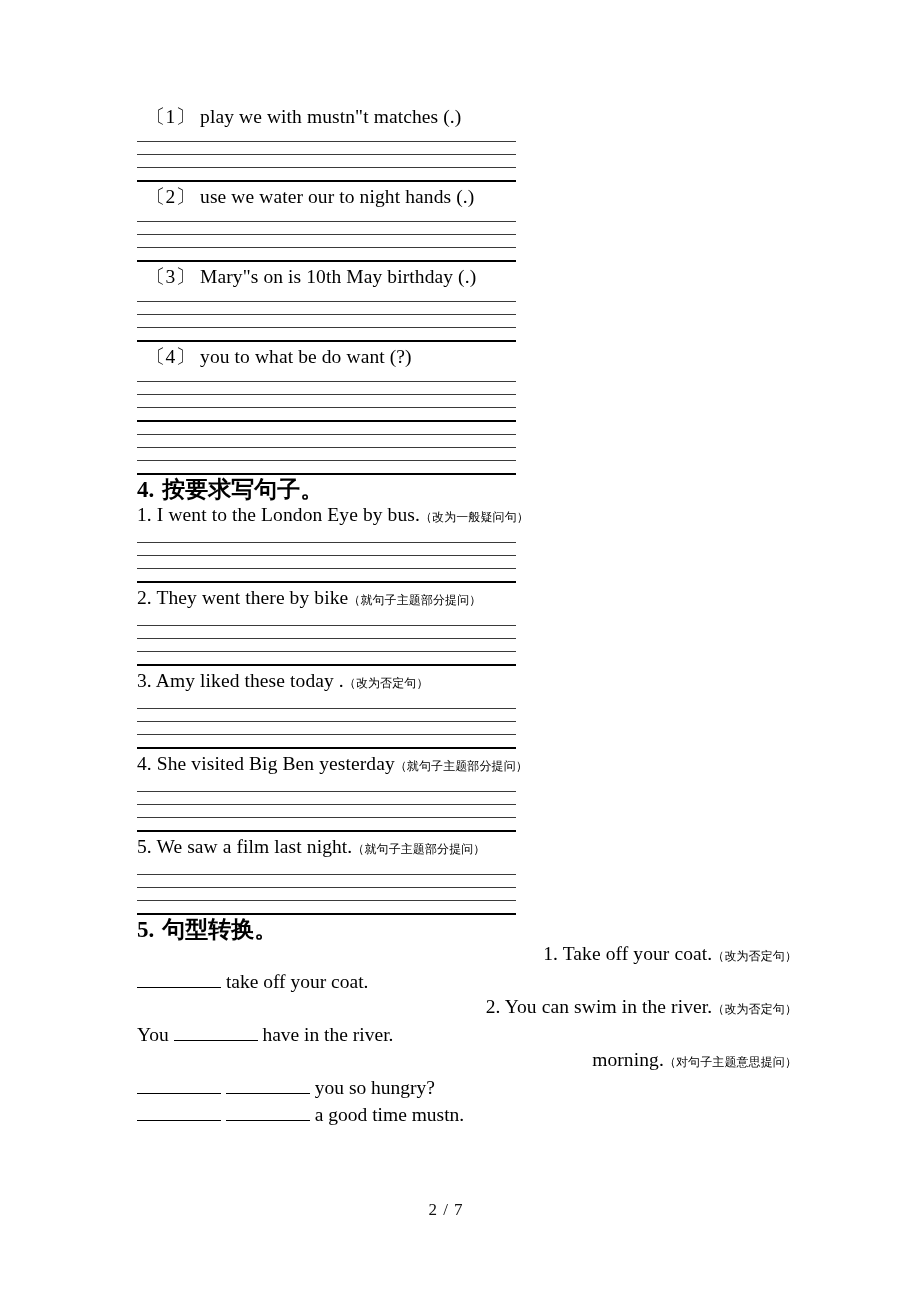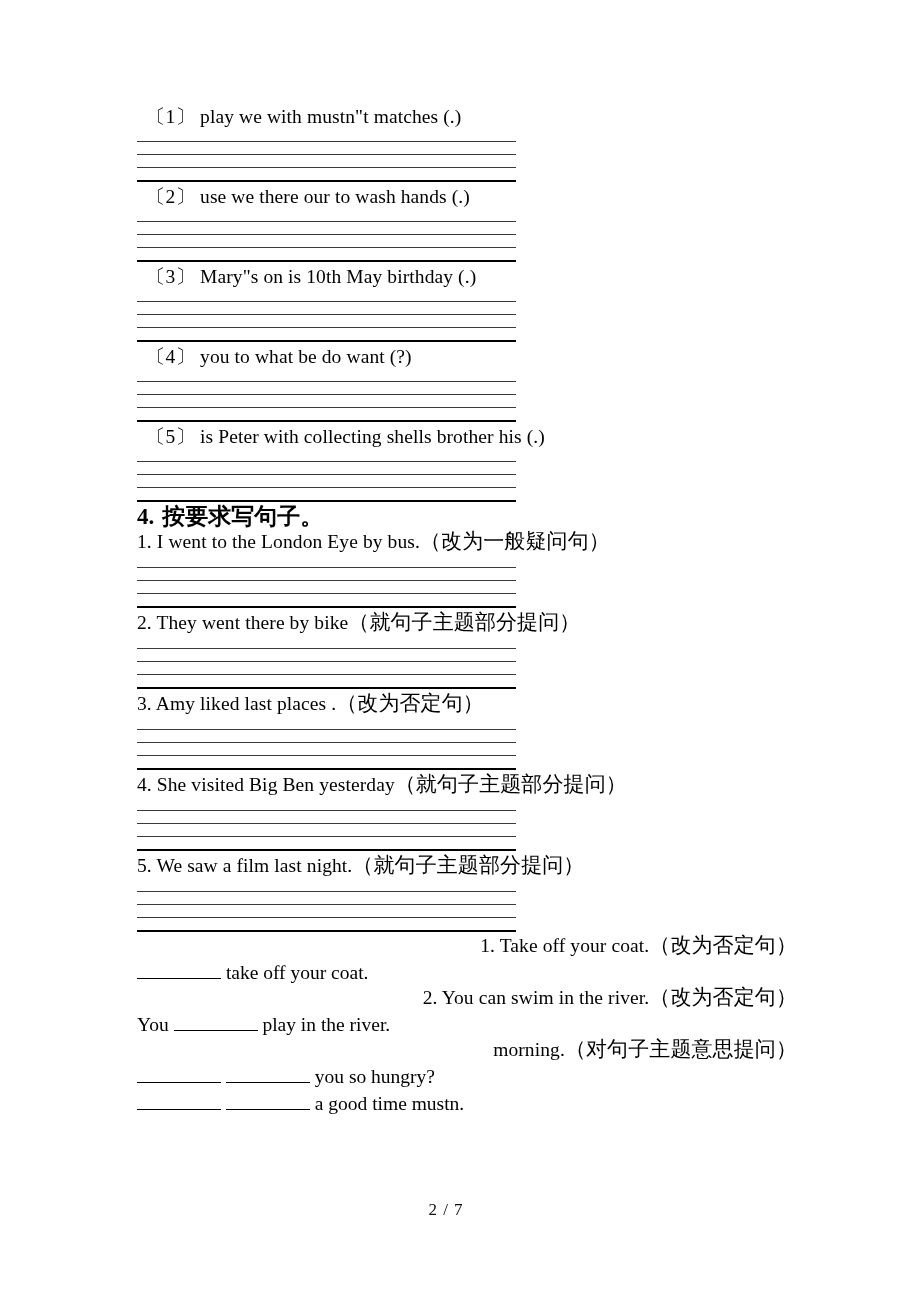--- a/index.html
+++ b/index.html
@@ -31,21 +31,21 @@
   
   .qline {
     font-size: 19.5px;
     line-height: 25px;
     white-space: nowrap;
     letter-spacing: 0.1px;
   }
 
   .bracket-item { padding-left: 9px; }
 
-  .cn { font-family: Liberation Mono, monospace; font-size: 21px; }
+  .cn { font-family: Liberation Sans, sans-serif; font-size: 12px; }
 
   
   .rules {
     width: 379px;
     margin-top: 1px;
   }
   .rule-thin {
     height: 0;
     border-top: 1px solid #3a3a3a;
     margin-top: 12px;
@@ -109,21 +109,21 @@
         <div class="qline bracket-item"><span>〔1〕</span> <span>play we with mustn"t  matches (.)</span></div>
         <div class="rules">
           <div class="rule-thin"></div>
           <div class="rule-thin"></div>
           <div class="rule-thin"></div>
           <div class="rule-thick"></div>
         </div>
       </div>
 
       <div>
-        <div class="qline bracket-item"><span>〔2〕</span> <span>use we  there our to wash  hands  (.)</span></div>
+        <div class="qline bracket-item"><span>〔2〕</span> <span>use we  water our to night  hands  (.)</span></div>
         <div class="rules">
           <div class="rule-thin"></div>
           <div class="rule-thin"></div>
           <div class="rule-thin"></div>
           <div class="rule-thick"></div>
         </div>
       </div>
 
       <div>
         <div class="qline bracket-item"><span>〔3〕</span> <span>Mary"s on is 10th May birthday  (.)</span></div>
@@ -139,21 +139,20 @@
         <div class="qline bracket-item"><span>〔4〕</span> <span>you to what  be do want  (?)</span></div>
         <div class="rules">
           <div class="rule-thin"></div>
           <div class="rule-thin"></div>
           <div class="rule-thin"></div>
           <div class="rule-thick"></div>
         </div>
       </div>
 
       <div>
-        <div class="qline bracket-item"><span>〔5〕</span> <span>is Peter  with  collecting  shells  brother  his (.)</span></div>
         <div class="rules">
           <div class="rule-thin"></div>
           <div class="rule-thin"></div>
           <div class="rule-thin"></div>
           <div class="rule-thick"></div>
         </div>
       </div>
     </div>
 
     <div>
@@ -173,21 +172,21 @@
         <div class="qline"><span>2.</span> <span>They went there by bike</span><span class="cn">（就句子主题部分提问）</span></div>
         <div class="rules">
           <div class="rule-thin"></div>
           <div class="rule-thin"></div>
           <div class="rule-thin"></div>
           <div class="rule-thick"></div>
         </div>
       </div>
 
       <div>
-        <div class="qline"><span>3.</span> <span>Amy liked last places .</span><span class="cn">（改为否定句）</span></div>
+        <div class="qline"><span>3.</span> <span>Amy liked these today .</span><span class="cn">（改为否定句）</span></div>
         <div class="rules">
           <div class="rule-thin"></div>
           <div class="rule-thin"></div>
           <div class="rule-thin"></div>
           <div class="rule-thick"></div>
         </div>
       </div>
 
       <div>
         <div class="qline"><span>4.</span> <span>She visited Big Ben yesterday</span><span class="cn">（就句子主题部分提问）</span></div>
@@ -204,26 +203,27 @@
         <div class="rules">
           <div class="rule-thin"></div>
           <div class="rule-thin"></div>
           <div class="rule-thin"></div>
           <div class="rule-thick"></div>
         </div>
       </div>
     </div>
 
     <div>
+      <div class="sec-head"><span class="num">5.</span> <span>句型转换。</span></div>
 
       <div class="qline tight"><span>1.</span> <span>Take off your coat.</span><span class="cn">（改为否定句）</span></div>
       <div class="blank-row"><span class="blank"></span> <span>take off your coat.</span></div>
 
       <div class="qline tight"><span>2.</span> <span>You can swim in the river.</span><span class="cn">（改为否定句）</span></div>
-      <div class="blank-row"><span>You</span> <span class="blank"></span> <span>play in the river.</span></div>
+      <div class="blank-row"><span>You</span> <span class="blank"></span> <span>have in the river.</span></div>
 
       <div class="qline tight"><span>morning.</span><span class="cn">（对句子主题意思提问）</span></div>
       <div class="blank-row"><span class="blank"></span> <span class="blank"></span> <span>you so hungry?</span></div>
 
       <div class="blank-row"><span class="blank"></span> <span class="blank"></span> <span>a good time mustn.</span></div>
     </div>
 
 
   </div>
 

